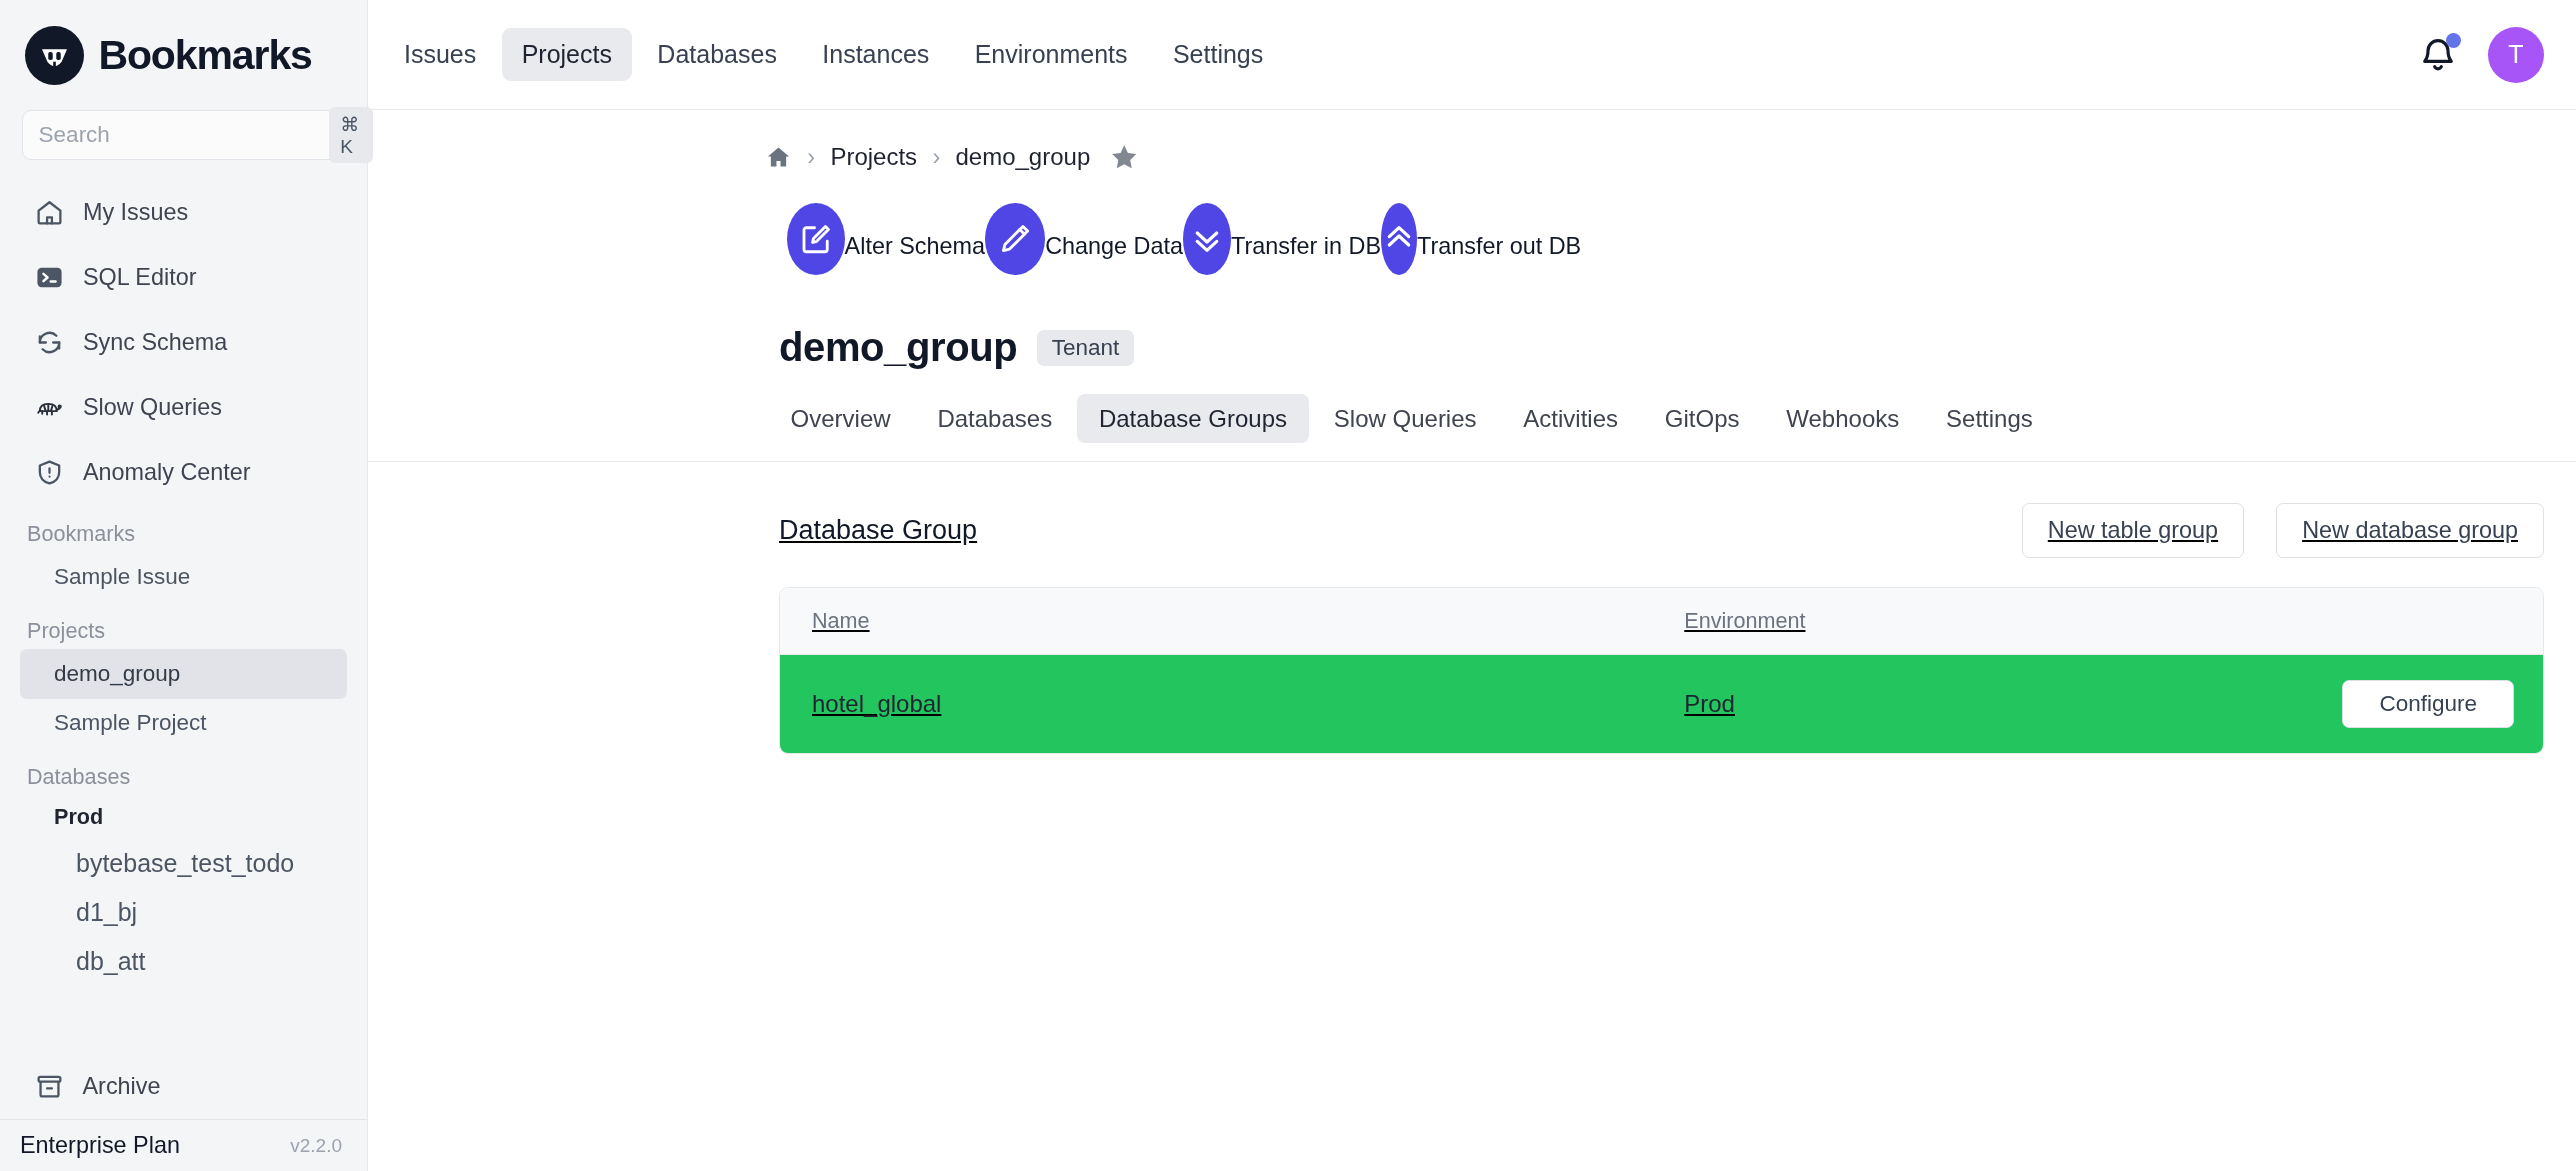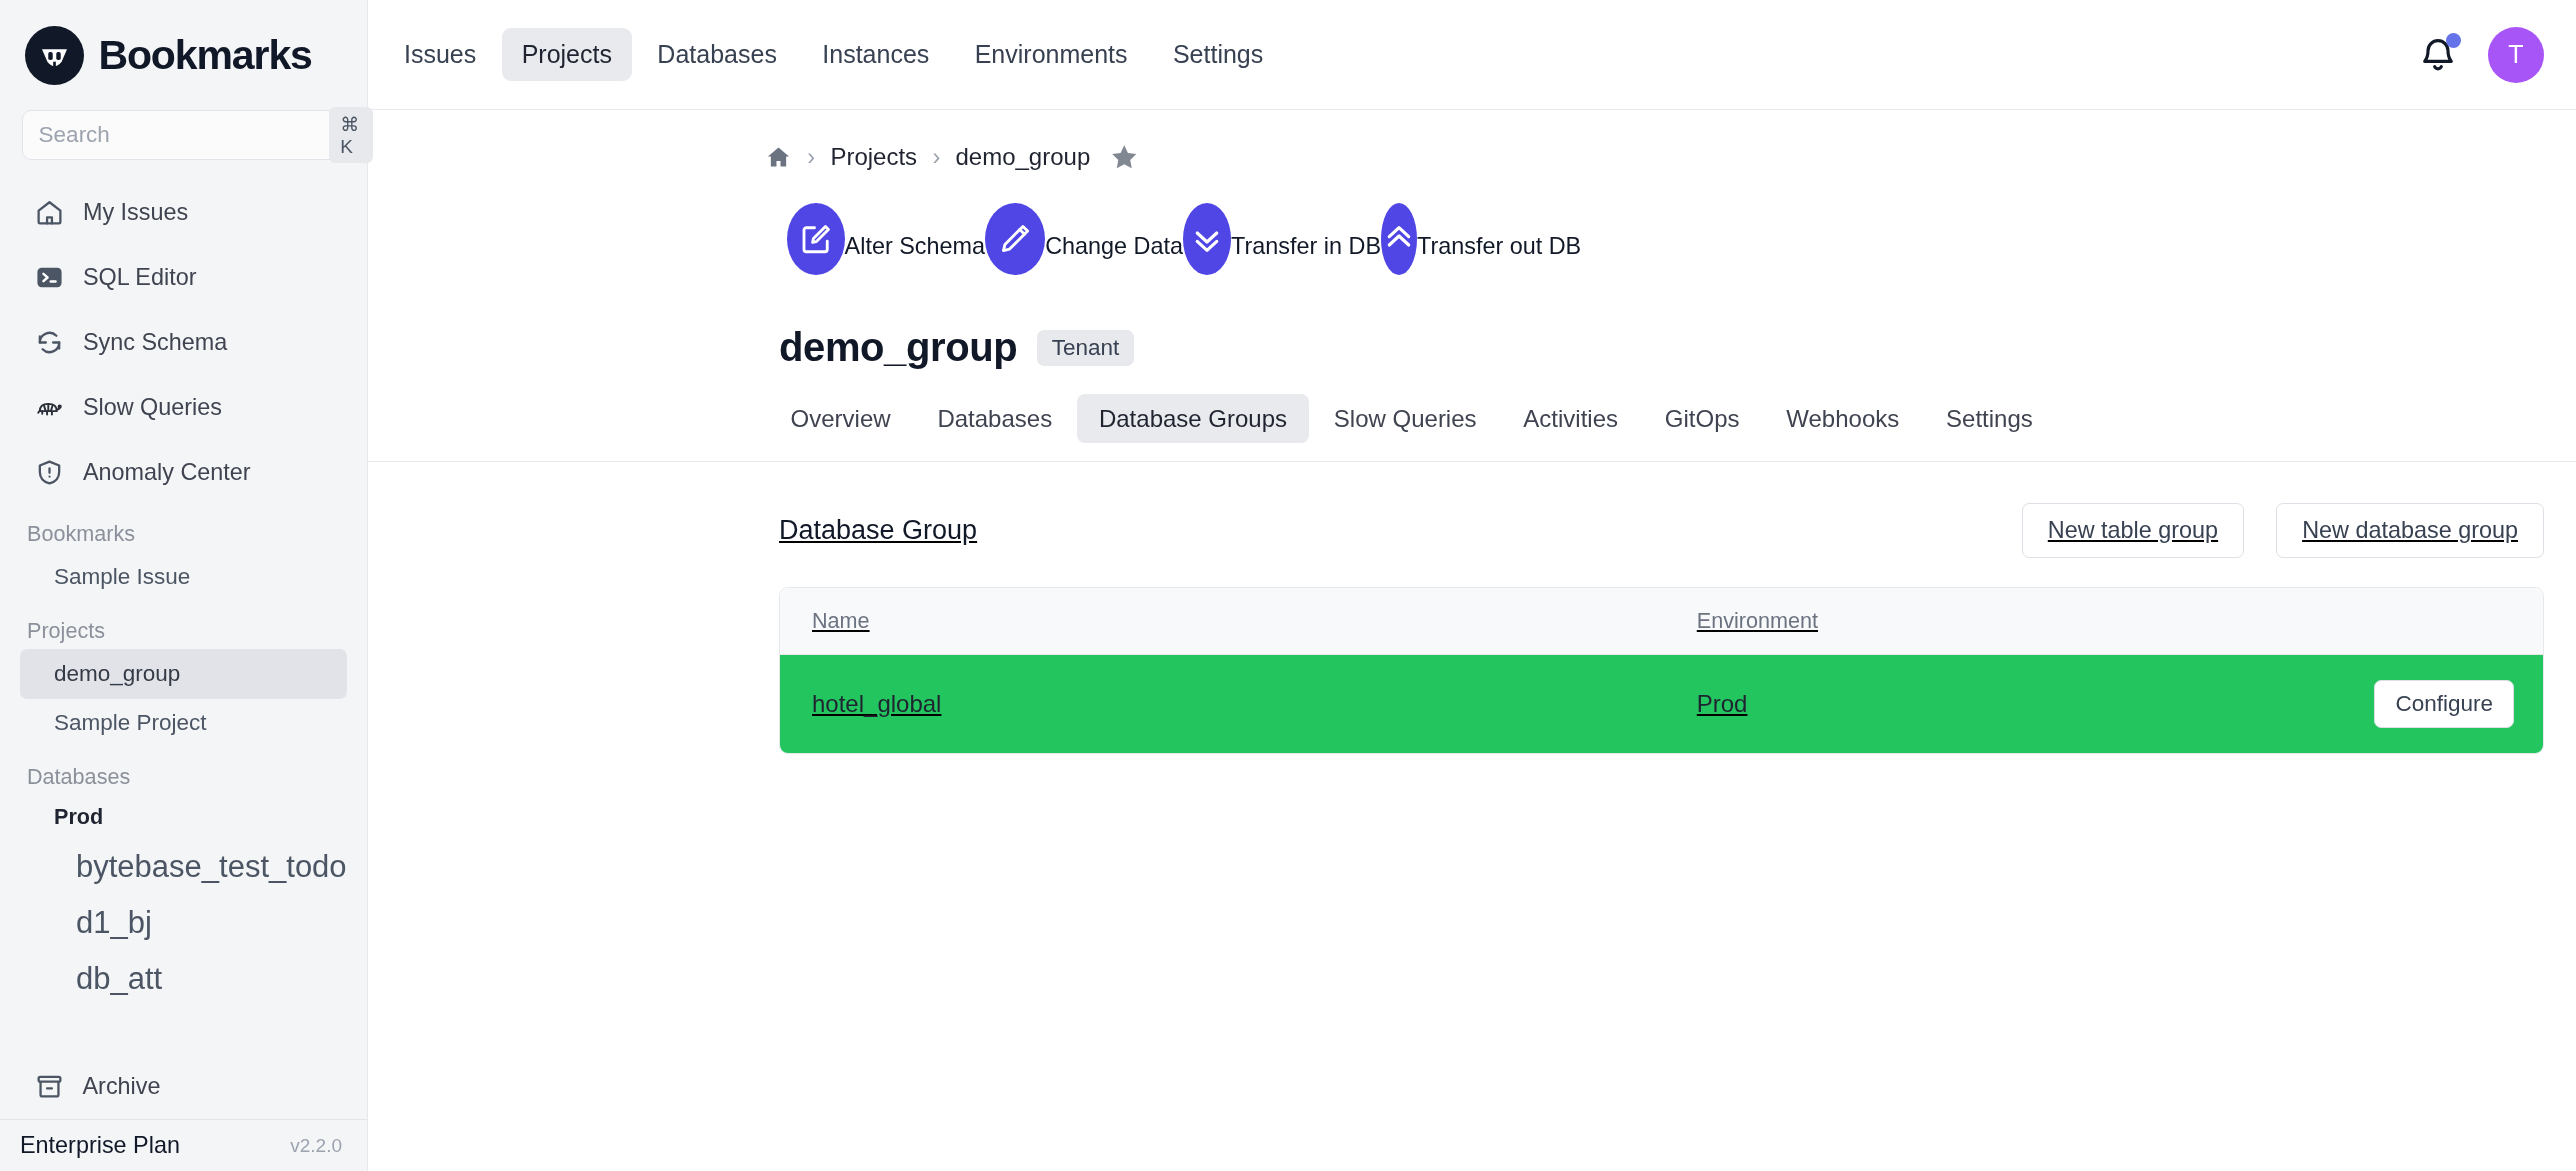--- a/index.html
+++ b/index.html
@@ -71,21 +71,21 @@
     font-size: 22.5px; color: #4b5563;
     padding: 11.7px 0 11.7px 34px; margin: 0 20px;
     border-radius: 7.2px; cursor: pointer;
   }
   .sub-item.active { background: #e1e3e8; color: #343a46; }
   .env-item {
     font-size: 21.6px; color: #1f2430; font-weight: 700;
     padding: 9px 0 9px 34px; margin: 0 20px;
   }
   .db-item {
-    font-size: 31px; color: #4b5563;
+    font-size: 25px; color: #4b5563;
     padding: 10px 0 10px 56px; margin: 0 20px;
     border-radius: 7.2px; cursor: pointer;
   }
 
   .sidebar-bottom { margin-top: auto; }
   .archive-row {
     display: flex; align-items: center; gap: 18px;
     height: 66px; padding-left: 34px;
     cursor: pointer;
   }
@@ -183,21 +183,21 @@
   }
   .panel-title { font-size: 27px; color: #111827; }
   .panel-btns { margin-left: auto; display: flex; gap: 32px; }
   .btn {
     background: #fff; border: 0.9px solid #dcdfe5;
     border-radius: 7.2px; font-size: 23.4px; color: #374151;
     padding: 12.6px 25px; cursor: pointer;
     font-family: "Liberation Sans", sans-serif;
     white-space: nowrap;
   }
-  .btn-sm { font-size: 22.5px; padding: 10px 20px; }
+  .btn-sm { font-size: 22.5px; padding: 10px 36px; }
 
   .table-wrap {
     margin-top: 29px;
     border: 0.9px solid #e6e8ec; border-radius: 9px;
     overflow: hidden;
   }
   table { width: 100%; border-collapse: collapse; }
   thead tr { background: #f8f9fb; }
   th {
     text-align: left; font-size: 21.6px; color: #6b7280;

